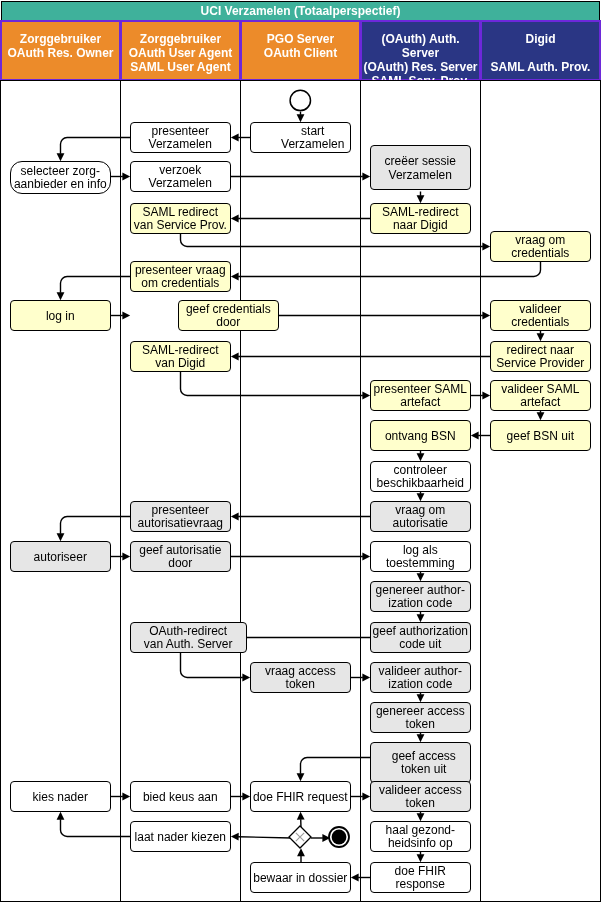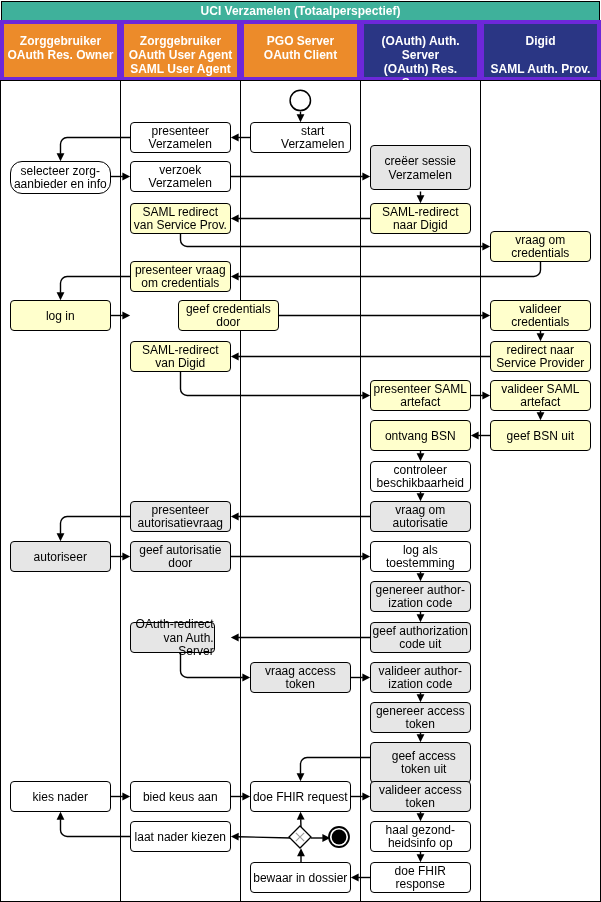--- a/index.html
+++ b/index.html
@@ -1,20 +1,20 @@
 <!DOCTYPE html>
 <html><head>
 <meta charset="utf-8">
 <title>UCI Verzamelen</title>
 <style>
   html,body{margin:0;padding:0;}
   body{width:601px;height:902px;background:#ffffff;font-family:"Liberation Sans",sans-serif;overflow:hidden;}
   #page{position:relative;width:601px;height:902px;box-sizing:border-box;}
   #title{position:absolute;left:1px;top:1px;width:599px;height:20px;background:#3fb19b;border:1px solid #000;box-sizing:border-box;color:#fff;font-weight:bold;font-size:12px;display:flex;align-items:center;justify-content:center;}
-  .lane-head{position:absolute;top:20px;height:61px;box-sizing:border-box;border:4px solid #6d28d9;color:#fff;font-weight:bold;font-size:12px;display:flex;flex-direction:column;align-items:center;justify-content:flex-start;padding-top:9.8px;text-align:center;line-height:14px;}
+  .lane-head{position:absolute;top:20px;height:61px;box-sizing:border-box;border:2px solid #6d28d9;color:#fff;font-weight:bold;font-size:12px;display:flex;flex-direction:column;align-items:center;justify-content:flex-start;padding-top:9.8px;text-align:center;line-height:14px;}
   .lane-body{position:absolute;top:80px;bottom:0px;box-sizing:border-box;border:1px solid #000;background:#fff;}
   .node{position:absolute;box-sizing:border-box;border:1.3px solid #000;border-radius:4px;display:flex;align-items:center;justify-content:center;text-align:center;font-size:12px;line-height:13.4px;color:#000;padding-top:2px;}
   .n-white{background:#ffffff;}
   .n-yellow{background:#ffffcc;}
   .n-gray{background:#e6e6e6;}
   svg.conn{position:absolute;left:0;top:0;width:601px;height:902px;overflow:visible;pointer-events:none;}
 </style>
 </head>
 <body>
 
@@ -302,21 +302,21 @@
       </div>
       <div class="node n-gray" style="left: 129.65px; top: 540.65px; width: 101.3px; height: 31.3px;">
         <span>geef autorisatie<br>door</span>
       </div>
       <div class="node n-white" style="left: 369.65px; top: 540.65px; width: 101.3px; height: 31.3px;">
         <span>log als<br>toestemming</span>
       </div>
       <div class="node n-gray" style="left: 369.65px; top: 580.65px; width: 101.3px; height: 31.3px;">
         <span>genereer author-<br>ization code</span>
       </div>
-      <div class="node n-gray" style="left: 129.65px; top: 621.65px; width: 85px; height: 31.3px; text-align: right;">
+      <div class="node n-gray" style="left: 129.65px; top: 621.65px; width: 117px; height: 31.3px;">
         <span>OAuth-redirect<br>van Auth. Server</span>
       </div>
       <div class="node n-gray" style="left: 369.65px; top: 621.65px; width: 101.3px; height: 31.3px;">
         <span>geef authorization<br>code uit</span>
       </div>
       <div class="node n-gray" style="left: 249.65px; top: 661.65px; width: 101.3px; height: 31.3px;">
         <span>vraag access<br>token</span>
       </div>
       <div class="node n-gray" style="left: 369.65px; top: 661.65px; width: 101.3px; height: 31.3px;">
         <span>valideer author-<br>ization code</span>

